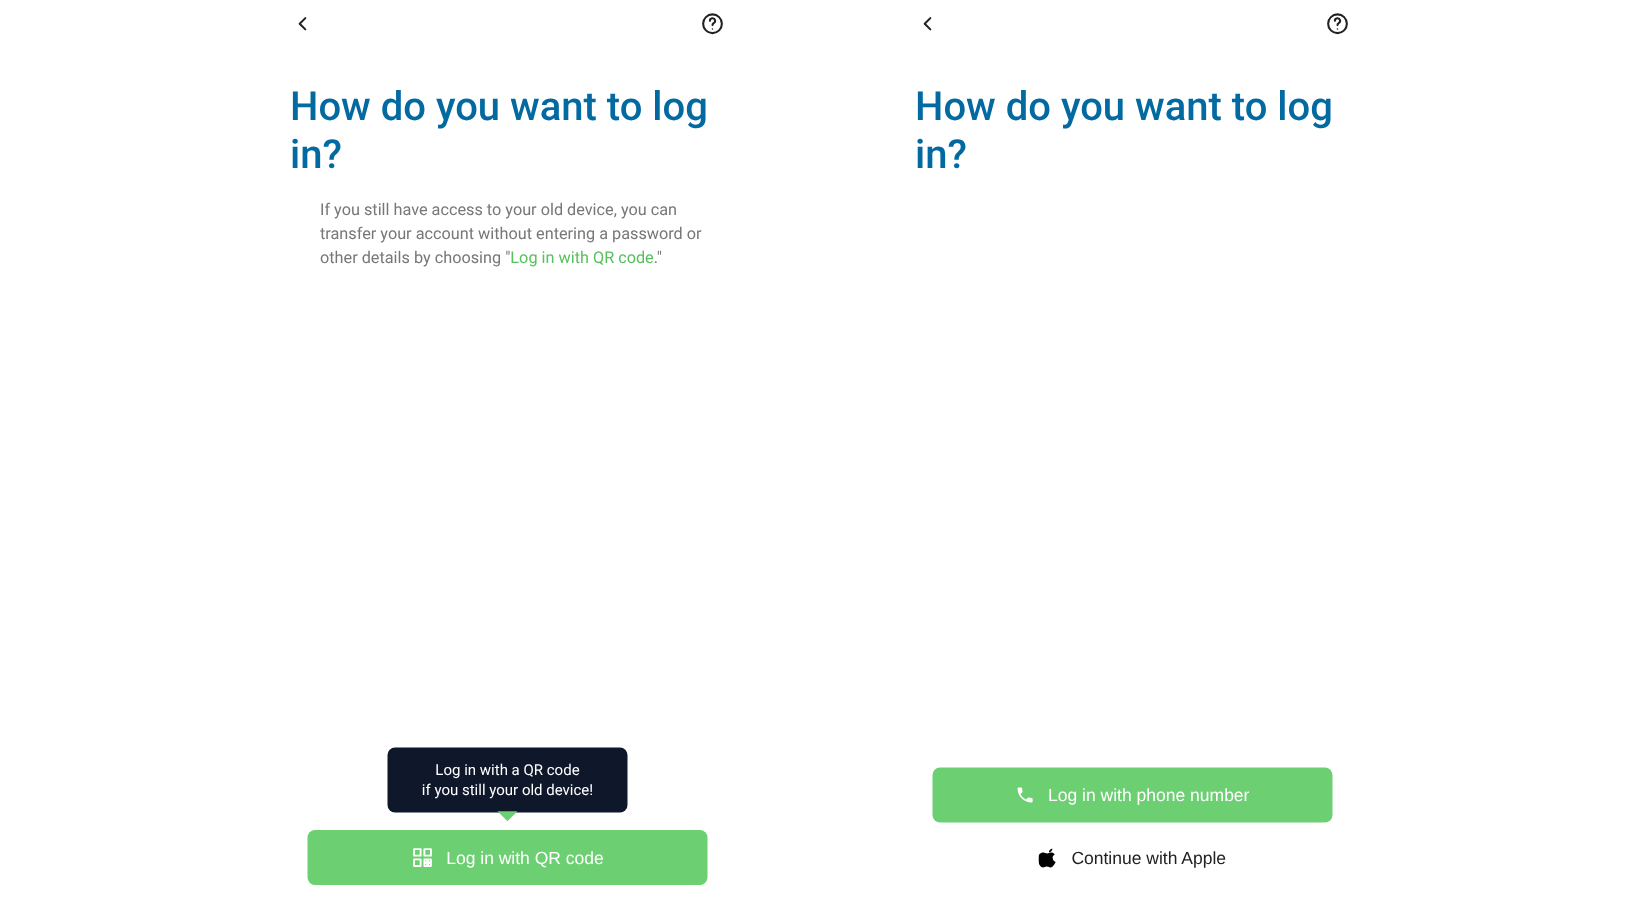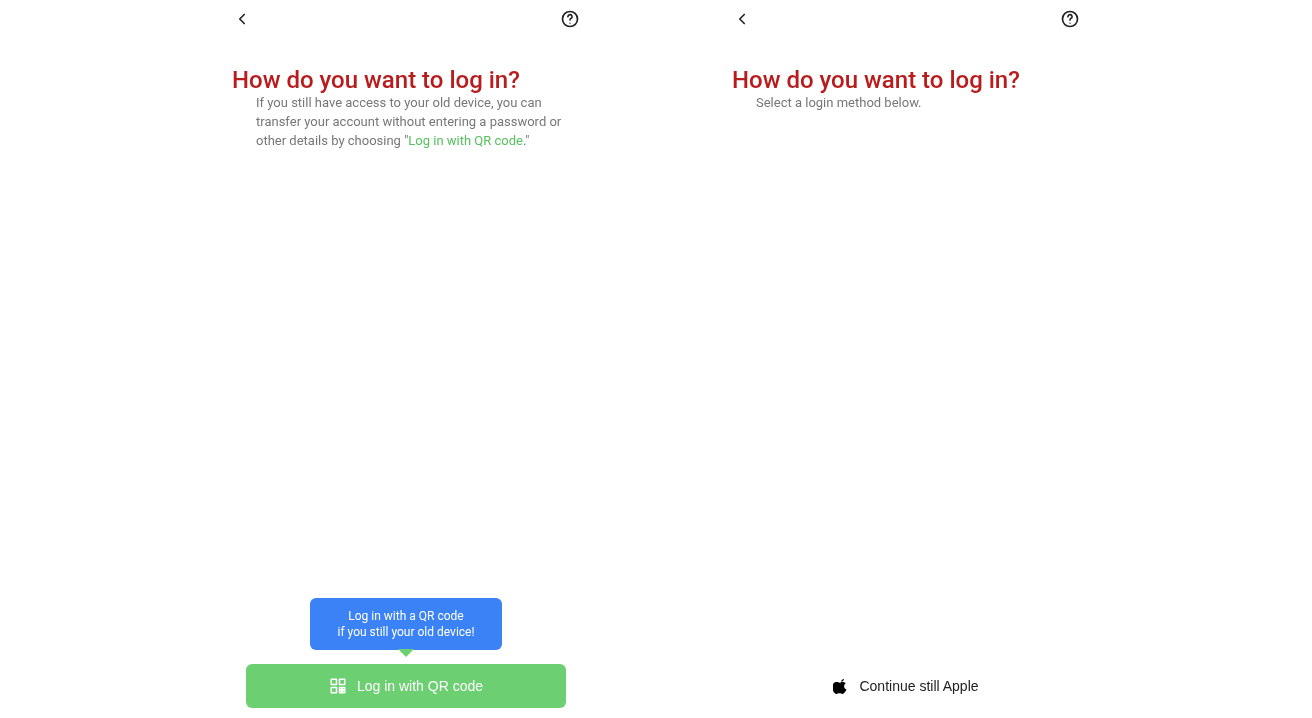--- a/index.html
+++ b/index.html
@@ -38,23 +38,24 @@
     justify-content: center;
     background: none;
     border: none;
     cursor: pointer;
     color: #222;
   }
   .content {
     padding: 30px 6px 0 6px;
   }
   .title {
-    font-size: 24px;
+    font-size: 32px;
     font-weight: 500;
-    color: #b91c1c;
+    color: #0369a1;
+    margin-bottom: 18px;
   }
   .desc {
     font-size: 13px;
     line-height: 1.45;
     color: #777;
     margin-left: 24px;
   }
   .desc a.link {
     color: #57c15e;
     text-decoration: none;
@@ -63,21 +64,21 @@
     position: absolute;
     bottom: 0;
     left: 0;
     right: 0;
     padding: 0 0 2px 0;
     display: flex;
     flex-direction: column;
     align-items: center;
   }
   .tooltip {
-    background: #3b82f6;
+    background: #0f172a;
     color: #fff;
     font-size: 12px;
     line-height: 1.35;
     padding: 10px 27px;
     border-radius: 6px;
     text-align: center;
     position: relative;
     margin-bottom: 14px;
     max-width: 200px;
   }
@@ -186,26 +187,31 @@
         <svg width="20" height="20" viewBox="0 0 24 24" fill="none" stroke="currentColor" stroke-width="2" stroke-linecap="round" stroke-linejoin="round">
             <circle cx="12" cy="12" r="9"></circle>
             <path d="M9.5 9.2a2.5 2.5 0 1 1 3.5 2.3c-.9.5-1 .9-1 1.8"></path>
             <circle cx="12" cy="17" r="0.8" fill="currentColor" stroke="none"></circle>
           </svg>
       </button>
     </div>
 
     <div class="content">
       <h1 class="title">How do you want to log in?</h1>
-      <p class="desc">Select a login method below.</p>
     </div>
 
     <div class="bottom">
+      <button class="btn btn-primary">
+        <svg width="16" height="16" viewBox="0 0 24 24" fill="#fff">
+            <path d="M6.6 10.8c1.4 2.8 3.8 5.1 6.6 6.6l2.2-2.2c.3-.3.7-.4 1-.2 1.2.4 2.4.6 3.7.6.6 0 1 .4 1 1V20c0 .6-.4 1-1 1C10.6 21 3 13.4 3 4c0-.6.4-1 1-1h3.5c.6 0 1 .4 1 1 0 1.3.2 2.5.6 3.7.1.4 0 .8-.3 1l-2.2 2.1z"></path>
+          </svg>
+        <span>Log in with phone number</span>
+      </button>
       <button class="btn btn-plain">
         <svg width="16" height="18" viewBox="0 0 24 24" fill="#000">
             <path d="M16.4 1.4c0 1.1-.4 2.1-1.1 2.9-.8.9-2 1.6-3.1 1.5-.1-1.1.4-2.2 1.1-2.9.8-.9 2.1-1.5 3.1-1.5zM20.3 17.3c-.6 1.3-.9 1.9-1.7 3.1-1.1 1.6-2.6 3.6-4.5 3.6-1.7 0-2.1-1.1-4.4-1.1-2.3 0-2.8 1.1-4.5 1.1-1.9 0-3.3-1.8-4.4-3.4C-1.6 16.1-2 10.9.8 8.1c1.2-1.2 3-2 4.7-2 1.9 0 3.1 1.1 4.7 1.1 1.5 0 2.4-1.1 4.7-1.1 1.5 0 3.1.8 4.2 2.2-3.7 2-3.1 7.3 1.2 9z"></path>
           </svg>
-        <span>Continue still Apple</span>
+        <span>Continue with Apple</span>
       </button>
     </div>
   </div>
 
 </div>
 
 </body></html>

